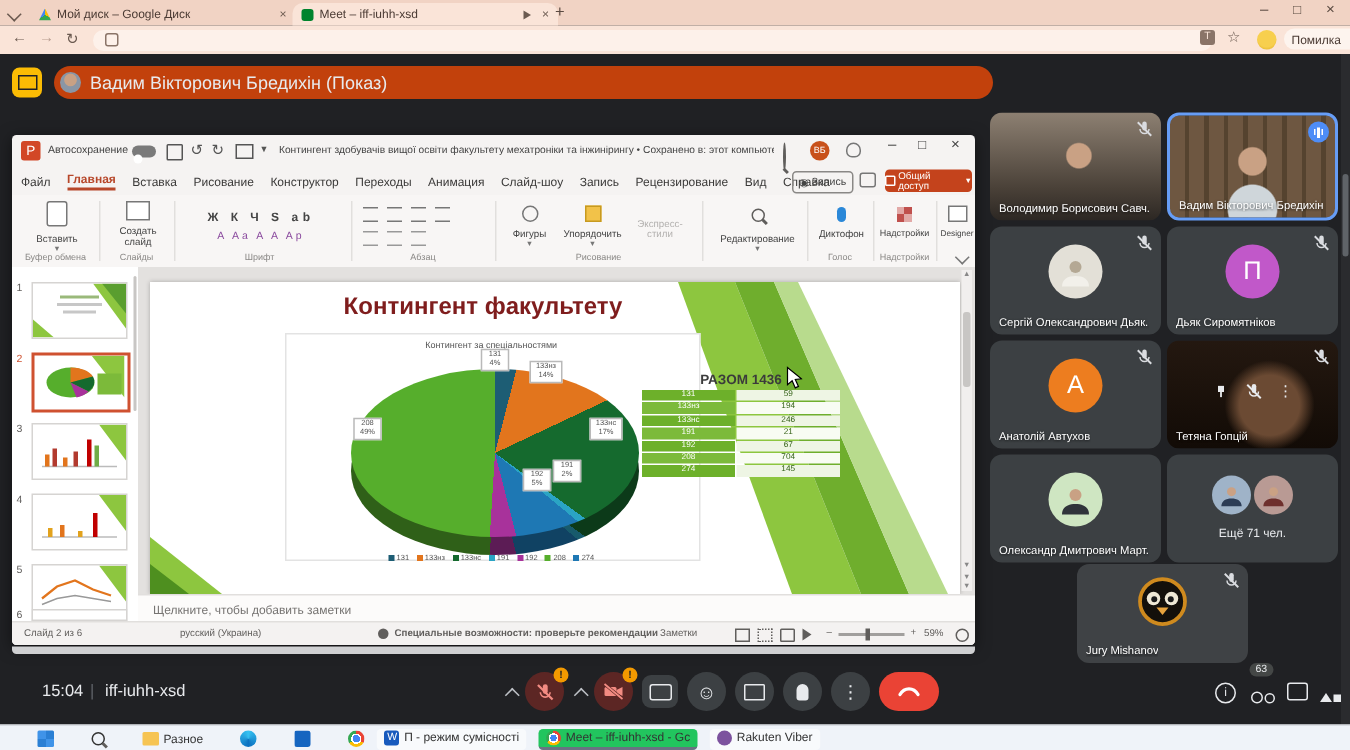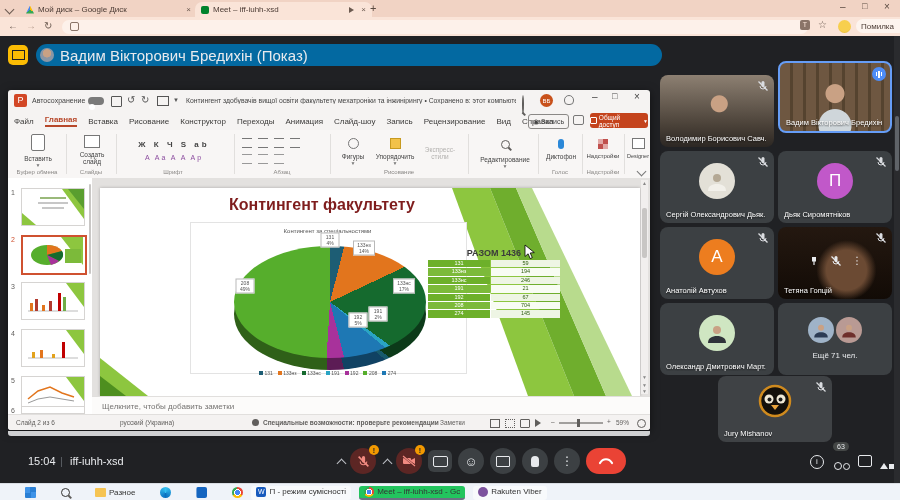--- a/index.html
+++ b/index.html
@@ -10,22 +10,22 @@
   .tabstrip{left:0;top:0;width:900px;height:17px;background:#f1d3c4}
   .tab{top:2px;height:15px;border-radius:7px 7px 0 0;font-size:8px;color:#4a3a33;
        display:flex;align-items:center;gap:4px;padding:0 6px;white-space:nowrap;overflow:hidden}
   .tab.inactive{background:transparent}
   .tab.active{background:#fae4d8}
   .addrbar{left:0;top:17px;width:900px;height:19px;background:#fae4d8}
   .urlpill{left:62px;top:2.5px;width:730px;height:14px;background:#fdf1ea;border-radius:7px;
            font-size:8.5px;color:#4a3a33;display:flex;align-items:center;padding:0 8px;gap:5px}
   .navg{font-size:10px;color:#6b5a50}
   
-  .banner{left:36px;top:44px;width:618px;height:22px;background:#0369a1;border-radius:11px;
-          display:flex;align-items:center;gap:6px;padding:0 4px;color:#e8eaed;font-size:15px}
+  .banner{left:36px;top:44px;width:618px;height:22px;background:#c2410c;border-radius:11px;
+          display:flex;align-items:center;gap:6px;padding:0 4px;color:#e8eaed;font-size:12px}
   .tile{background:#3c4043;border-radius:8px;overflow:hidden}
   .tname{position:absolute;left:6px;bottom:4px;font-size:7.5px;color:#fff;white-space:nowrap;
          overflow:hidden;max-width:100px;text-shadow:0 1px 2px rgba(0,0,0,.7)}
   .avb{border-radius:50%;display:flex;align-items:center;justify-content:center;color:#fff}
   .micoff{width:12px;height:12px}
   .ctl{border-radius:50%;background:#3c4043;display:flex;align-items:center;justify-content:center}
   .chev{width:6px;height:6px;border-left:1.5px solid #bdc1c6;border-top:1.5px solid #bdc1c6;
         transform:rotate(45deg)}
   
   .ppt{left:8px;top:90px;width:642px;height:340px;background:#f5f3f2;border-radius:3px;
@@ -404,21 +404,21 @@
 <div class="abs" style="left:8px;top:431px;width:642px;height:5px;background:#cfd0d2;border-radius:0 0 3px 3px"></div>
 
 <div class="abs tile" style="left:660px;top:75px;width:114px;height:72px;background:radial-gradient(circle at 52% 40%,#c9a184 0 8px,rgba(0,0,0,0) 9px),linear-gradient(180deg,#8d8072,#4a4138 70%,#2c2723)">
   <svg class="abs micoff" style="right:5px;top:5px" viewBox="0 0 12 12">
       <rect x="4.5" y="1" width="3" height="6" rx="1.5" fill="#dadce0"></rect>
       <path d="M3 6a3 3 0 0 0 6 0" stroke="#dadce0" fill="none"></path>
       <line x1="1.5" y1="1.5" x2="10.5" y2="10.5" stroke="#dadce0" stroke-width="1.3"></line>
     </svg>
   <span class="tname">Володимир Борисович Савч...</span>
 </div>
-<div class="abs tile" style="left:778px;top:61px;width:114px;height:72px;border:2px solid #669df6;box-sizing:border-box;background:radial-gradient(circle at 50% 92%,#cfd6da 0 16px,rgba(0,0,0,0) 17px),radial-gradient(circle at 50% 45%,#c9a184 0 9px,rgba(0,0,0,0) 10px),repeating-linear-gradient(90deg,#6e5741 0 10px,#55432f 10px 13px)">
+<div class="abs tile" style="left:778px;top:75px;width:114px;height:72px;border:2px solid #669df6;box-sizing:border-box;background:radial-gradient(circle at 50% 92%,#cfd6da 0 16px,rgba(0,0,0,0) 17px),radial-gradient(circle at 50% 45%,#c9a184 0 9px,rgba(0,0,0,0) 10px),repeating-linear-gradient(90deg,#6e5741 0 10px,#55432f 10px 13px)">
   <span class="abs avb" style="right:4px;top:4px;width:14px;height:14px;background:#4e8df7">
     <span class="sq" style="width:1.5px;height:4px;background:#fff;margin-right:1px"></span>
       <span class="sq" style="width:1.5px;height:7px;background:#fff;margin-right:1px"></span>
       <span class="sq" style="width:1.5px;height:4px;background:#fff"></span>
   </span>
   <span class="tname">Вадим Вікторович Бредихін</span>
 </div>
 <div class="abs tile" style="left:660px;top:151px;width:114px;height:72px">
   <svg class="abs micoff" style="right:5px;top:5px" viewBox="0 0 12 12">
       <rect x="4.5" y="1" width="3" height="6" rx="1.5" fill="#dadce0"></rect>

